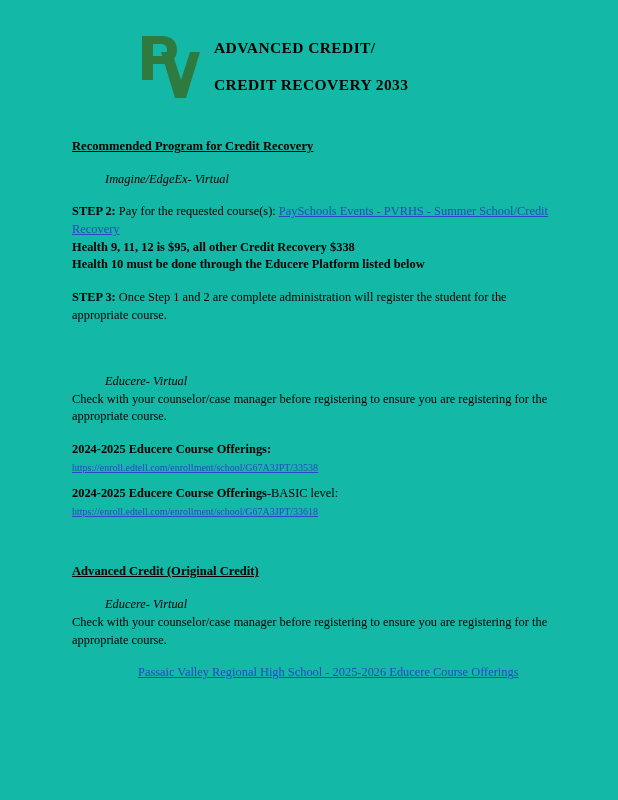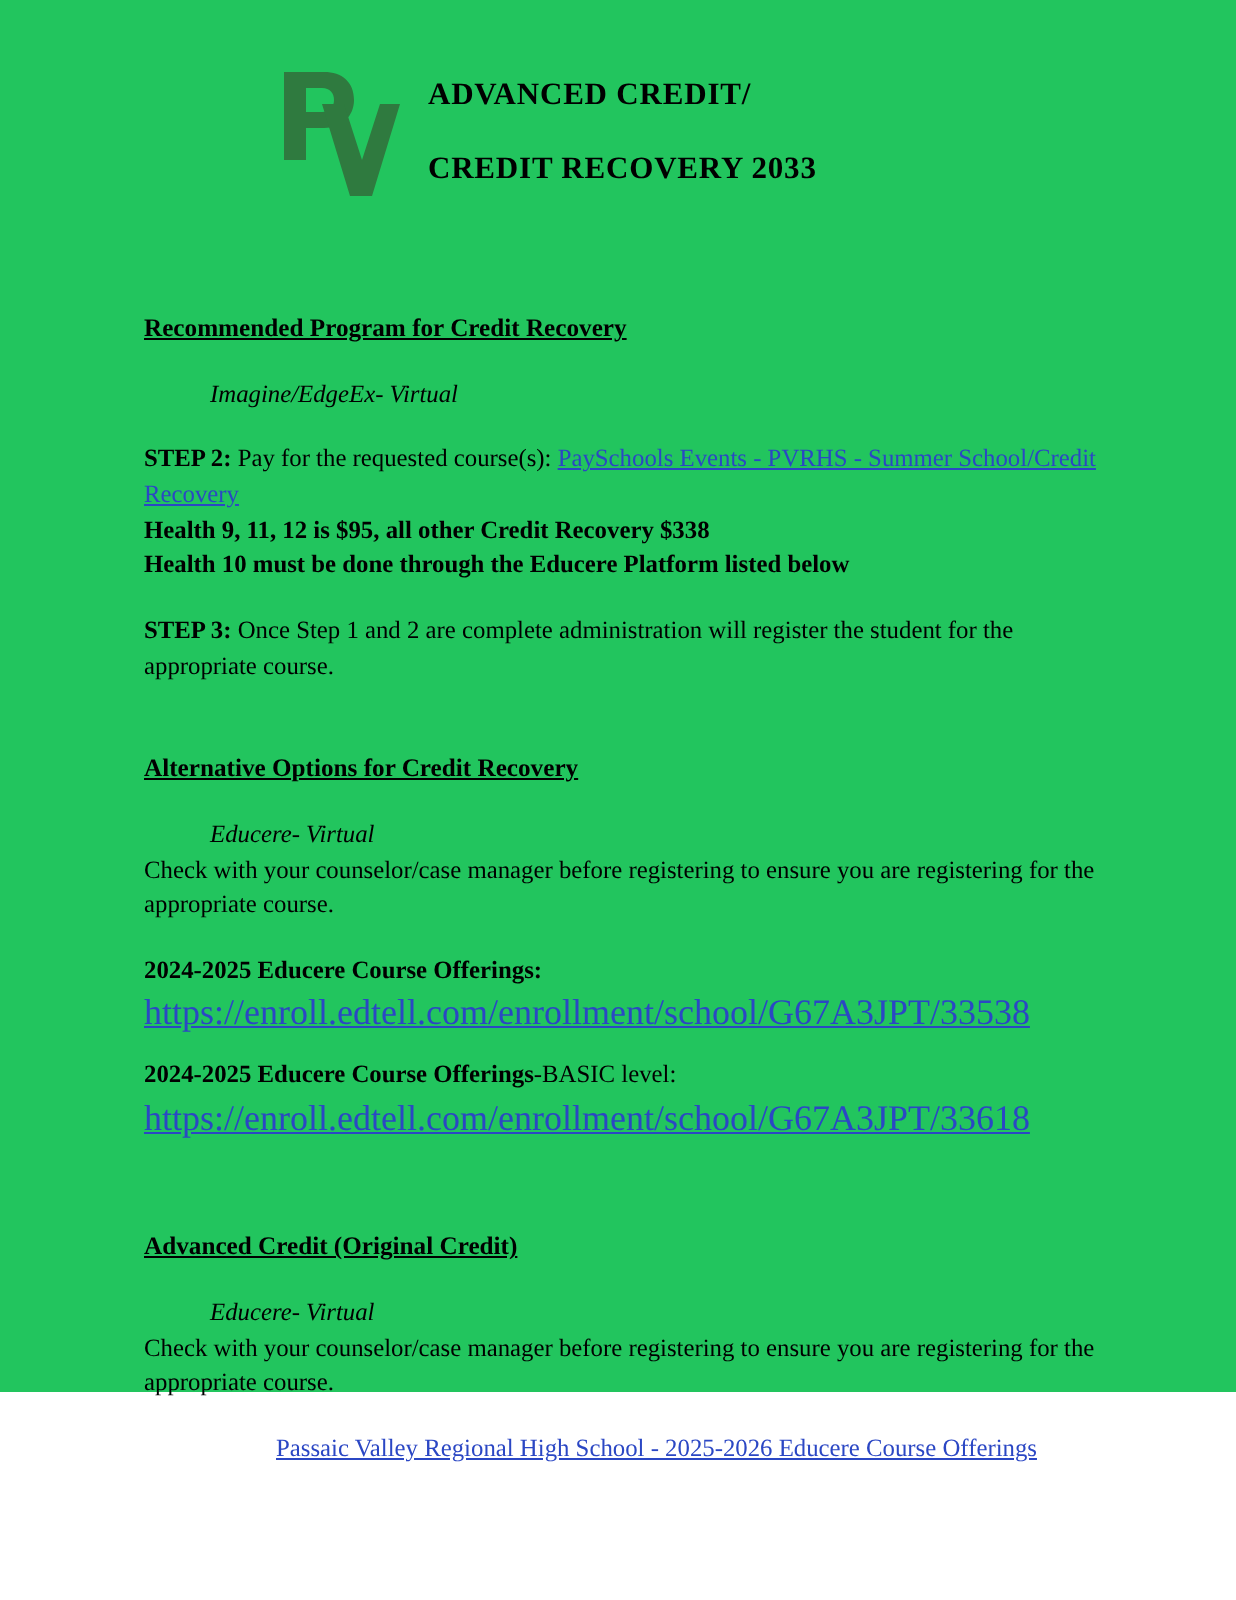--- a/index.html
+++ b/index.html
@@ -11,22 +11,22 @@
     width: 618px;
     height: 800px;
     font-family: "Liberation Serif", "DejaVu Serif", serif;
     color: #000000;
     overflow: hidden;
   }
 
   .page {
     position: relative;
     width: 618px;
-    height: 696px;
-    background: #22c55e;
+    height: 800px;
+    background: #14b8a6;
     box-sizing: border-box;
   }
 
   
   .header {
     display: flex;
     align-items: center;
     padding: 28px 0 0 0;
     margin-left: 138px;
   }
@@ -46,21 +46,21 @@
     font-size: 15.5px;
     font-weight: bold;
     letter-spacing: 0.4px;
     line-height: 1.0;
     white-space: nowrap;
   }
   .title-line.first { margin-bottom: 22px; }
 
   
   .content {
-    margin-top: 54px;
+    margin-top: 36px;
     padding-left: 72px;
     padding-right: 58px;
     font-size: 12.4px;
     line-height: 1.42;
   }
 
   .section-heading {
     font-weight: bold;
     text-decoration: underline;
     font-size: 12.6px;
@@ -102,21 +102,21 @@
   }
   .offer-title-plain {
     font-weight: normal;
     text-decoration: none;
   }
 
   .url {
     color: #2b47c4;
     text-decoration: underline;
     cursor: pointer;
-    font-size: 18px;
+    font-size: 10px;
   }
 
   .final-link {
     color: #2b47c4;
     text-decoration: underline;
     cursor: pointer;
     margin-left: 66px;
   }
 </style>
 </head>
@@ -162,21 +162,20 @@
     <p class="para indent-2 bold">Health 9, 11, 12 is $95, all other Credit Recovery $338</p>
 
     <p class="para indent-2 bold">Health 10 must be done through the Educere Platform listed below</p>
 
     <div class="gap-md"></div>
 
     <p class="para indent-2"><span class="bold">STEP 3:</span><span> Once Step 1 and 2 are complete administration will register the student for the appropriate course.</span></p>
 
     <div class="gap-xl"></div>
 
-    <div class="section-heading">Alternative Options for Credit Recovery</div>
 
     <div class="gap-md"></div>
 
     <div class="subhead indent-1">Educere- Virtual</div>
 
     <p class="para indent-1">Check with your counselor/case manager before registering to ensure you are registering for the appropriate course.</p>
 
     <div class="gap-md"></div>
 
     <p class="para indent-2"><span class="offer-title">2024-2025 Educere Course Offerings:</span><span class="offer-title-plain"></span></p>

